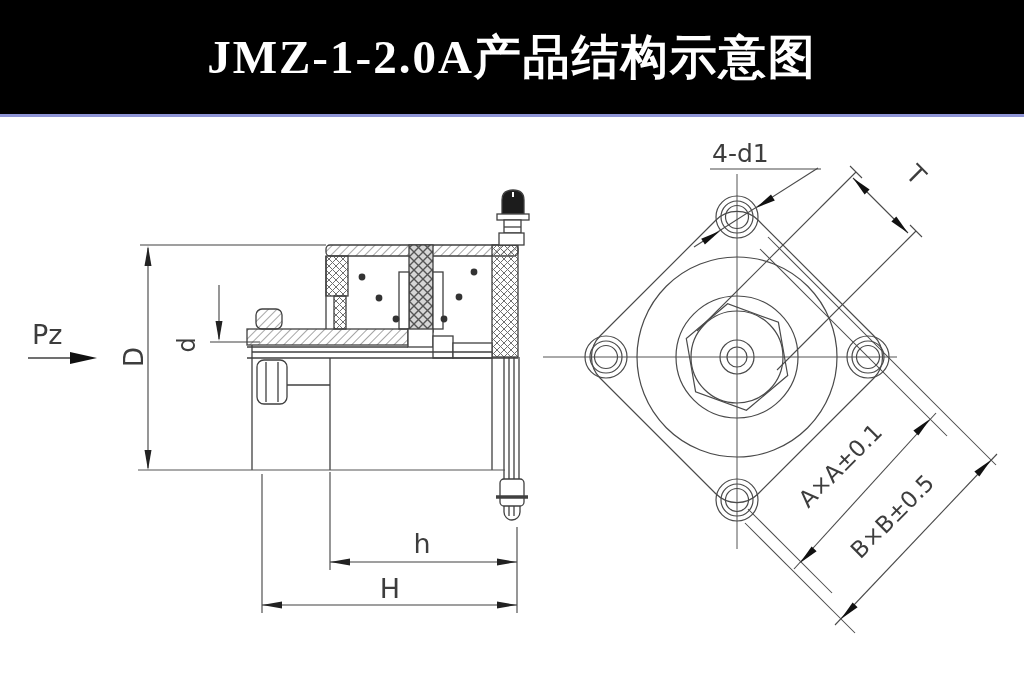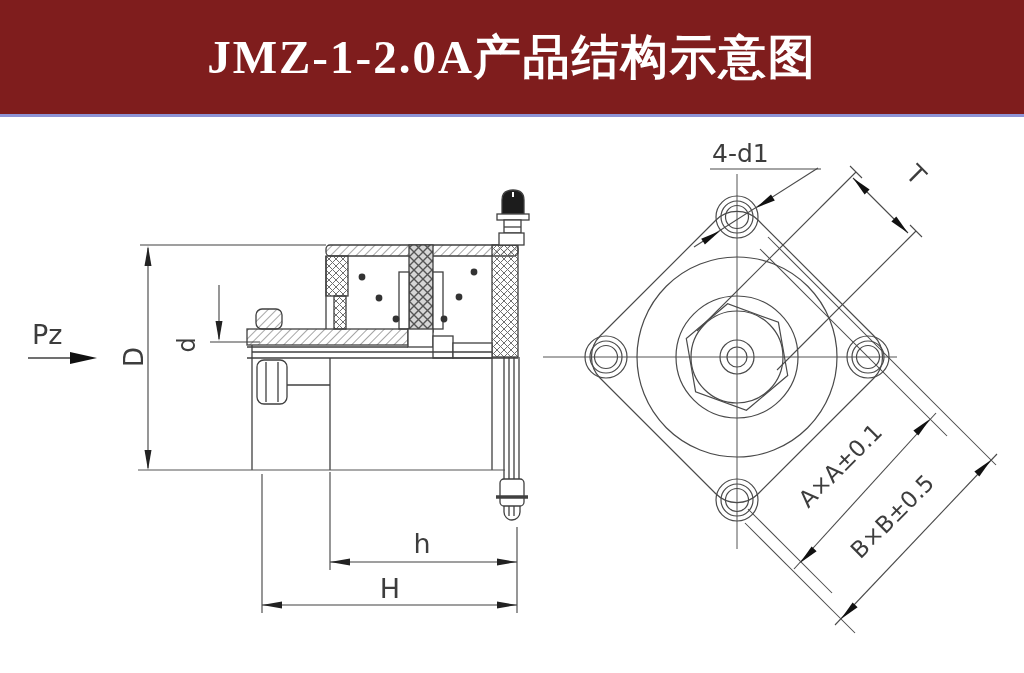--- a/index.html
+++ b/index.html
@@ -1,19 +1,19 @@
 <!DOCTYPE html>
 <html><head>
 <meta charset="utf-8">
 <style>
   html,body{margin:0;padding:0;background:#ffffff;}
   body{width:1024px;height:673px;position:relative;overflow:hidden;
        font-family:"DejaVu Sans","Liberation Sans",sans-serif;}
   .banner{position:absolute;left:0;top:0;width:1024px;height:114px;
-          background:#7f1d1d;border-bottom:3px solid #8e94d6;
+          background:#000000;border-bottom:3px solid #8e94d6;
           display:flex;align-items:center;justify-content:center;}
   .banner h1{margin:0;color:#ffffff;font-size:47px;font-weight:bold;
              font-family:"Liberation Serif","DejaVu Serif",serif;
              letter-spacing:2px;white-space:nowrap;}
   .canvas{position:absolute;left:0;top:117px;width:1024px;height:556px;}
   svg text{fill:#3d3d3d;stroke:none;font-family:"DejaVu Sans","Liberation Sans",sans-serif;}
 </style>
 </head>
 <body>
 

